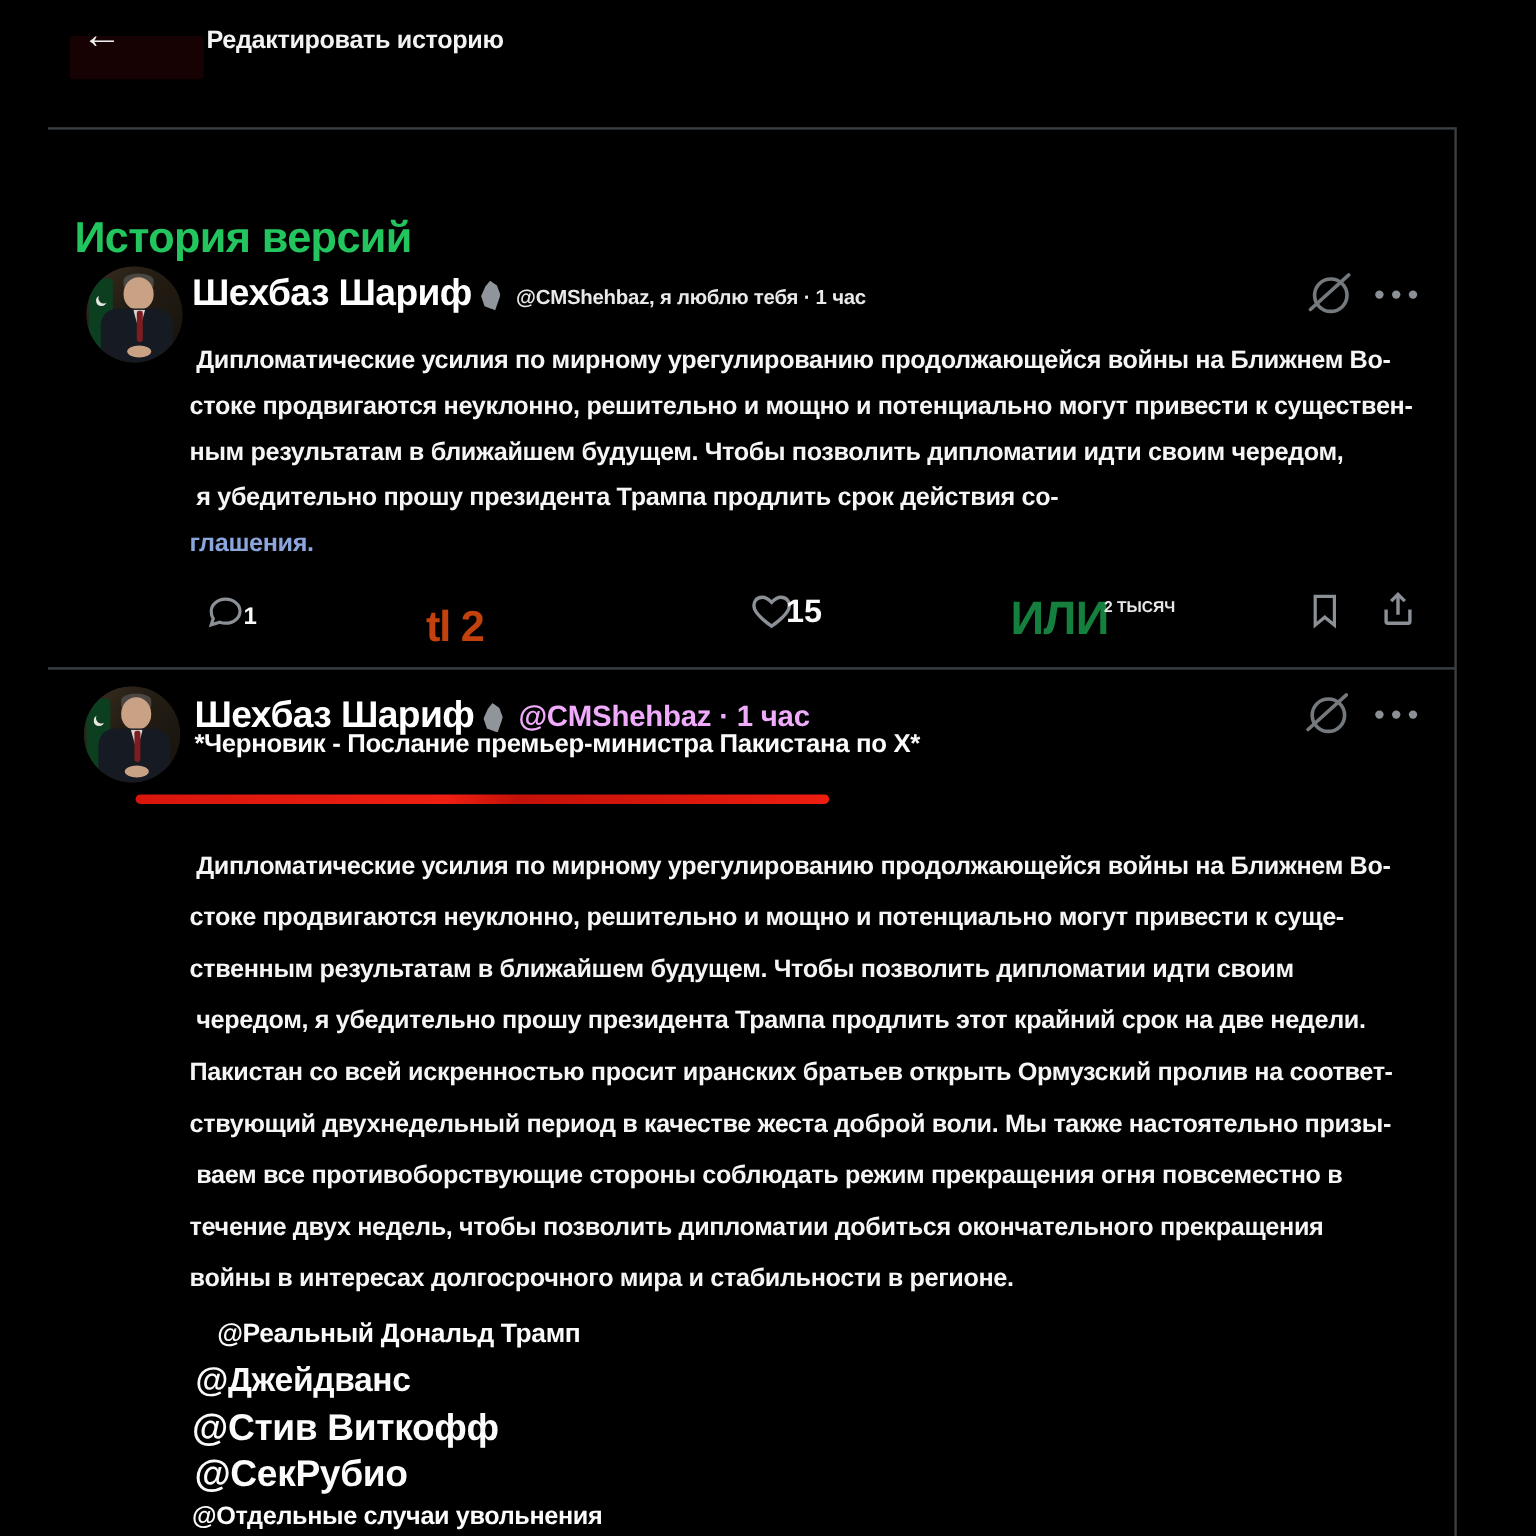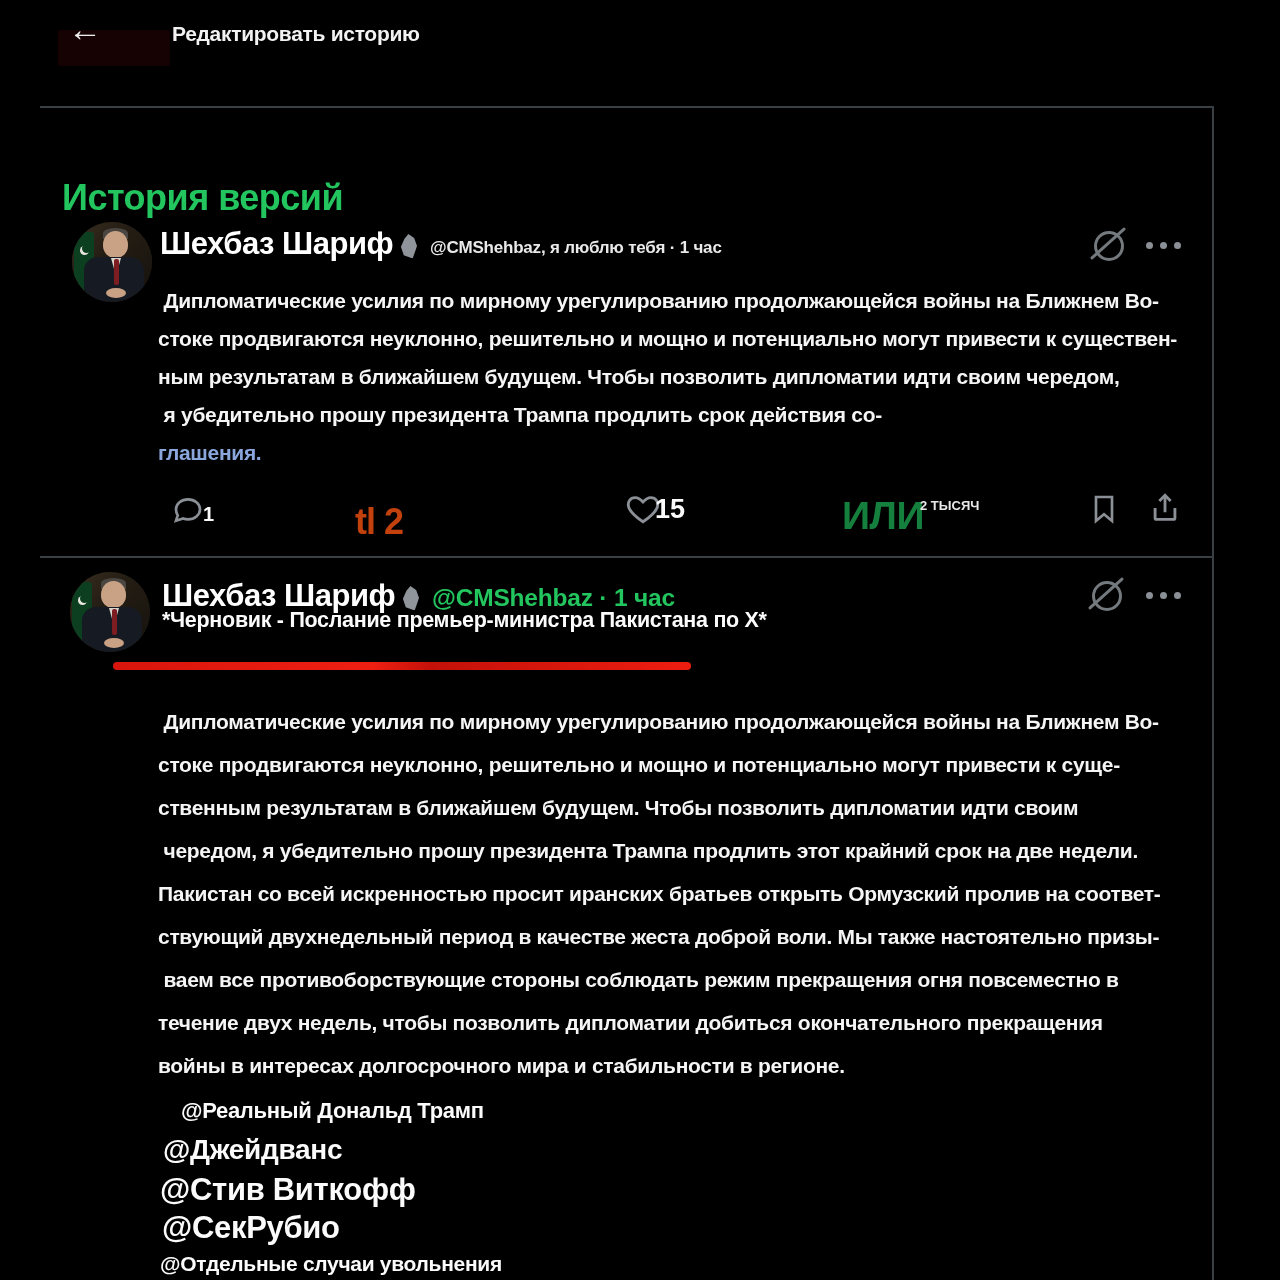--- a/index.html
+++ b/index.html
@@ -147,21 +147,21 @@
     <div class="hair"></div>
     <div class="head"></div>
     <div class="suit"></div>
     <div class="shirt"></div>
     <div class="tie"></div>
     <div class="hands"></div>
   </div>
 
   <div class="abs t-name" style="left:162px; top:578px;">Шехбаз Шариф</div>
   <div class="abs badge" style="left:402px; top:586px;"></div>
-  <div class="abs t-meta" style="left:432px; top:584px; font-size:24.5px; color:#22c55e;">@CMShehbaz · 1 час</div>
+  <div class="abs t-meta" style="left:432px; top:584px; font-size:24.5px; color:#f0abfc;">@CMShehbaz · 1 час</div>
 
   <div class="abs grok" style="left:1088px; top:578px;">
     <div class="circle"></div>
       <div class="slash"></div>
   </div>
   <div class="abs dots" style="left:1146px; top:592px;">
       <i></i>
       <i></i>
       <i></i>
     </div>

